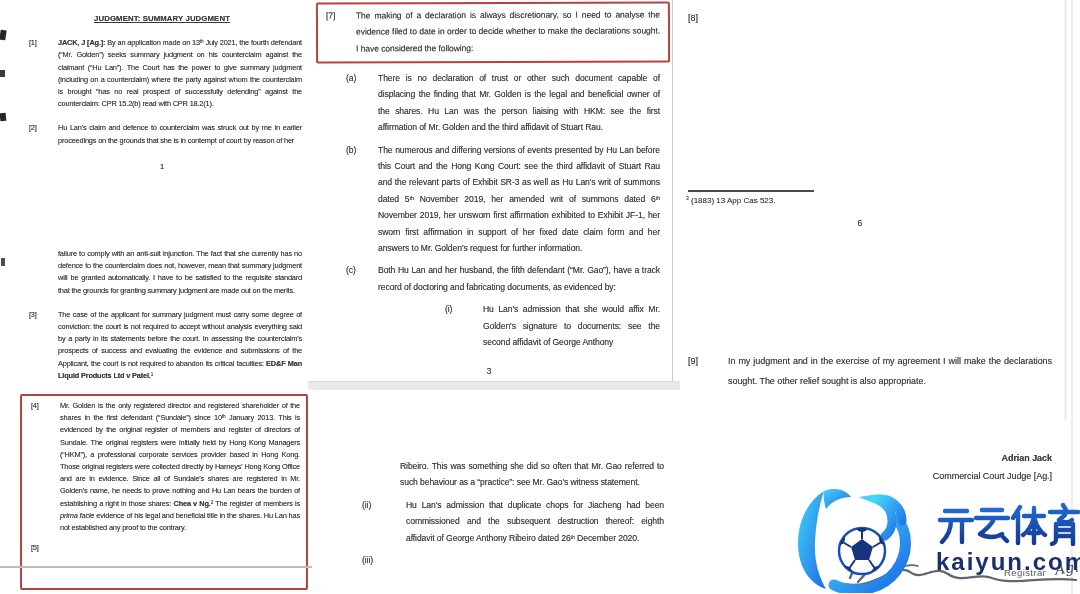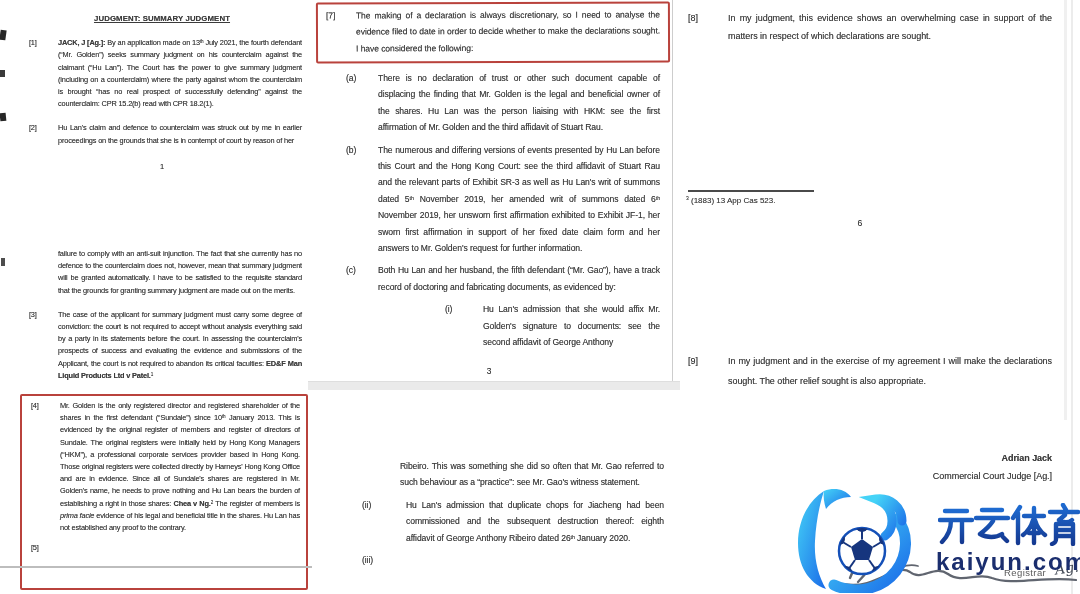--- a/index.html
+++ b/index.html
@@ -162,33 +162,32 @@
   </section>
 
   <section class="sect doc col-mid" style="left:318px;top:452px;width:346px;">
     <div>
         <div class="para mb-cont">
           <span class="pnum"></span>
           <span class="pbody"><span class="seg">Ribeiro. This was something she did so often that Mr. Gao referred to such behaviour as a “practice”: see Mr. Gao's witness statement.</span></span>
         </div>
         <div class="para mb-item">
           <span class="pnum">(ii)</span>
-          <span class="pbody"><span class="seg">Hu Lan's admission that duplicate chops for Jiacheng had been commissioned and the subsequent destruction thereof: eighth affidavit of George Anthony Ribeiro dated 26</span><span class="seg sup">th</span><span class="seg"> January 2020.</span></span>
+          <span class="pbody"><span class="seg">Hu Lan's admission that duplicate chops for Jiacheng had been commissioned and the subsequent destruction thereof: eighth affidavit of George Anthony Ribeiro dated 26</span><span class="seg sup">th</span><span class="seg"> December 2020.</span></span>
         </div>
         <div class="para mb-item">
           <span class="pnum">(iii)</span>
         </div>
       </div>
   </section>
 
   <section class="sect doc col-right" style="left:686px;top:0;width:366px;">
     <div>
         <div class="para">
           <span class="pnum">[8]</span>
-          <span class="pbody"><span class="seg">In my judgment, this evidence shows an overwhelming case in support of the matters in respect of which declarations are sought.</span></span>
         </div>
       </div>
   </section>
   <div class="fn-rule"></div>
   <div class="footnote doc">
     <sup>3</sup><span> (1883) 13 App Cas 523.</span>
   </div>
   <div class="r-pageno doc">6</div>
   <div class="p9wrap doc col-right">
     <div>

